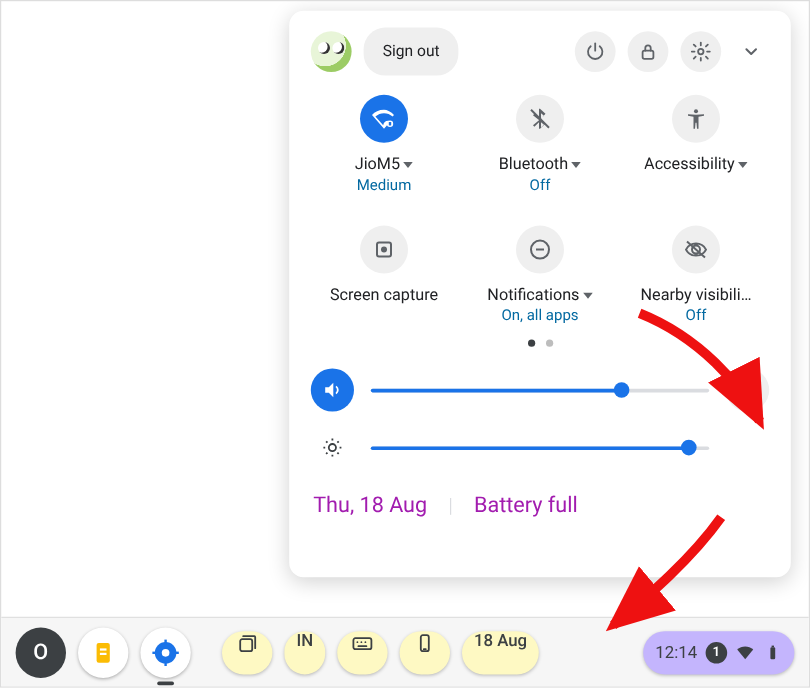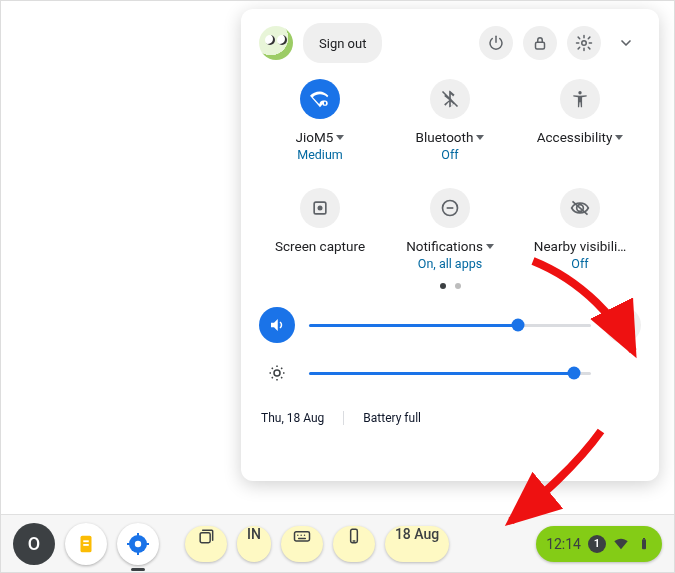--- a/index.html
+++ b/index.html
@@ -37,37 +37,37 @@
   .scir{width:36px;height:36px;border-radius:50%;display:flex;align-items:center;justify-content:center;flex:none;cursor:pointer}
   .scir.blue{background:#1a73e8}
   .scir.plain svg{stroke:#3c4043;fill:none;stroke-width:2}
   .scir svg{width:18px;height:18px;fill:#fff}
   .track{flex:1;height:3px;background:#dadce0;border-radius:2px;position:relative;cursor:pointer}
   .fill{position:absolute;left:0;top:0;bottom:0;background:#1a73e8;border-radius:2px}
   .thumb{position:absolute;top:50%;width:13px;height:13px;border-radius:50%;background:#1a73e8;transform:translate(-50%,-50%)}
   .more{width:36px;height:36px;border-radius:50%;background:#efefef;display:flex;align-items:center;justify-content:center;cursor:pointer;flex:none}
   .more svg{width:16px;height:16px;stroke:#5f6368;fill:none;stroke-width:2.5;stroke-linecap:round;stroke-linejoin:round}
 
-  .ftr{padding:14px 20px 0;font-size:12px;color:#0f172a;display:flex;align-items:center;gap:19px}
+  .ftr{padding:14px 20px 0;font-size:18px;color:#a21caf;display:flex;align-items:center;gap:19px}
   .ftr .bar{width:1px;height:14px;background:#dadce0}
 
   
   .shelf{position:absolute;left:0;right:0;bottom:0;height:58px;background:#f6f6f6;border-top:1px solid #e0e0e0;display:flex;align-items:center;padding:0 12px;gap:10px}
   .app{width:42px;height:42px;border-radius:50%;display:flex;align-items:center;justify-content:center;cursor:pointer;position:relative;flex:none}
   .app.white{background:#fff;box-shadow:0 1px 3px rgba(0,0,0,.3)}
   .app.dark{background:#3c4043}
   .app.dark span{color:#fff;font-size:18px;font-weight:500}
   .app.ind{position:relative}
   .app.ind::after{content:'';position:absolute;bottom:-6px;left:50%;transform:translateX(-50%);width:14px;height:3px;border-radius:2px;background:#3c4043}
   .sbtn{height:36px;border-radius:18px;background:#fef9c3;box-shadow:0 1px 3px rgba(0,0,0,.25);display:flex;justify-content:center;cursor:pointer;flex:none}
   .sbtn.ic{width:42px}
   .sbtn.tx{padding:0 10px;font-size:14px;color:#3c4043;font-weight:500}
   .sbtn svg{width:20px;height:20px;stroke:#3c4043;fill:none;stroke-width:1.8;stroke-linecap:round;stroke-linejoin:round}
   .spacer{flex:1}
-  .status{height:36px;border-radius:18px;background:#84cc16;box-shadow:0 1px 3px rgba(0,0,0,.25);display:flex;align-items:center;gap:7px;padding:0 10px;cursor:pointer;flex:none}
+  .status{height:36px;border-radius:18px;background:#c4b5fd;box-shadow:0 1px 3px rgba(0,0,0,.25);display:flex;align-items:center;gap:7px;padding:0 10px;cursor:pointer;flex:none}
   .status .time{font-size:14px;color:#3c4043}
   .badge{width:18px;height:18px;border-radius:50%;background:#3c4043;color:#fff;font-size:11px;display:flex;align-items:center;justify-content:center;font-weight:600}
   .status svg{width:16px;height:16px;fill:#3c4043}
 
   
   .arrow{position:absolute;pointer-events:none}
   .arrow svg{overflow:visible}
 </style>
 </head>
 <body>

